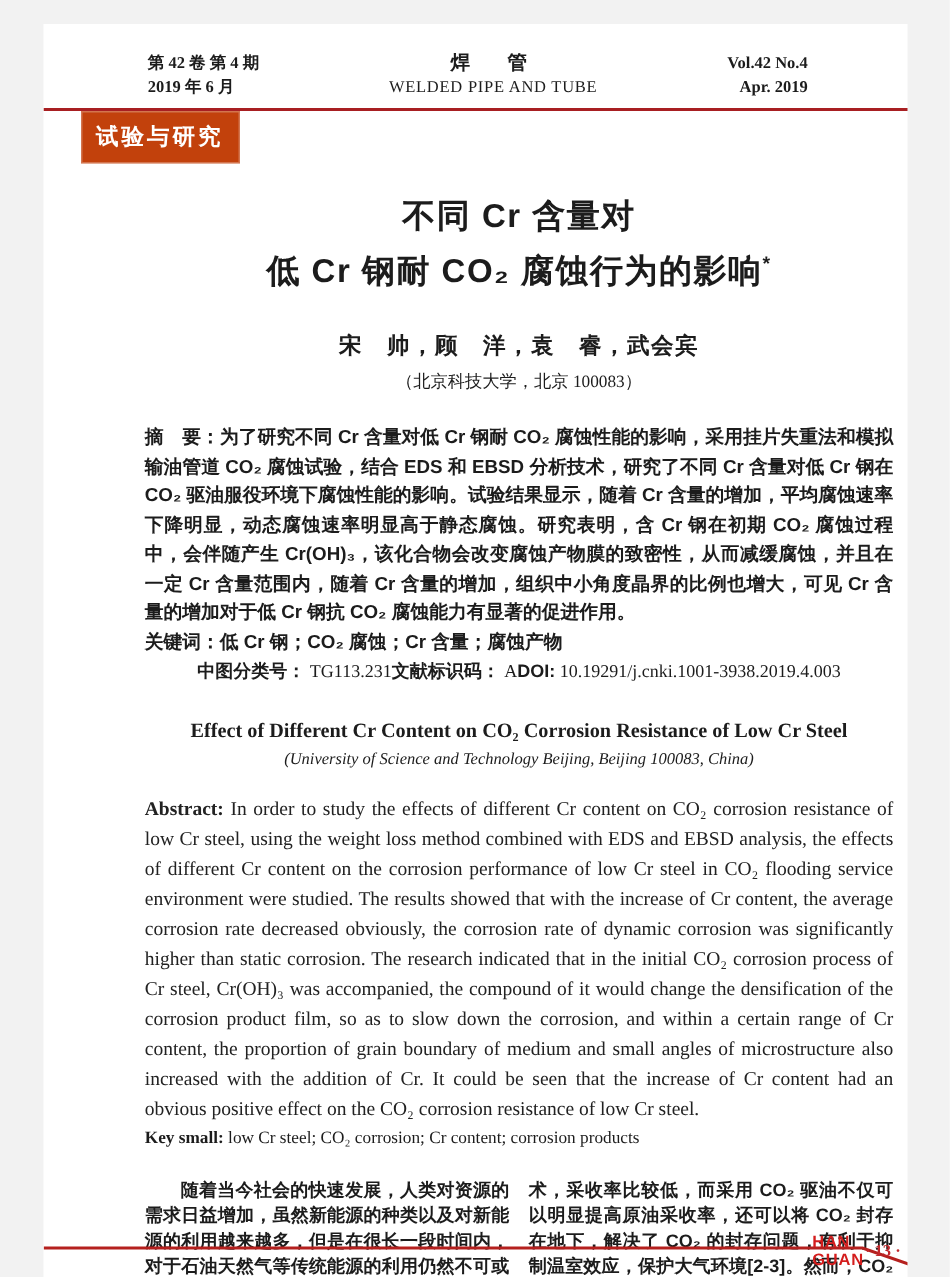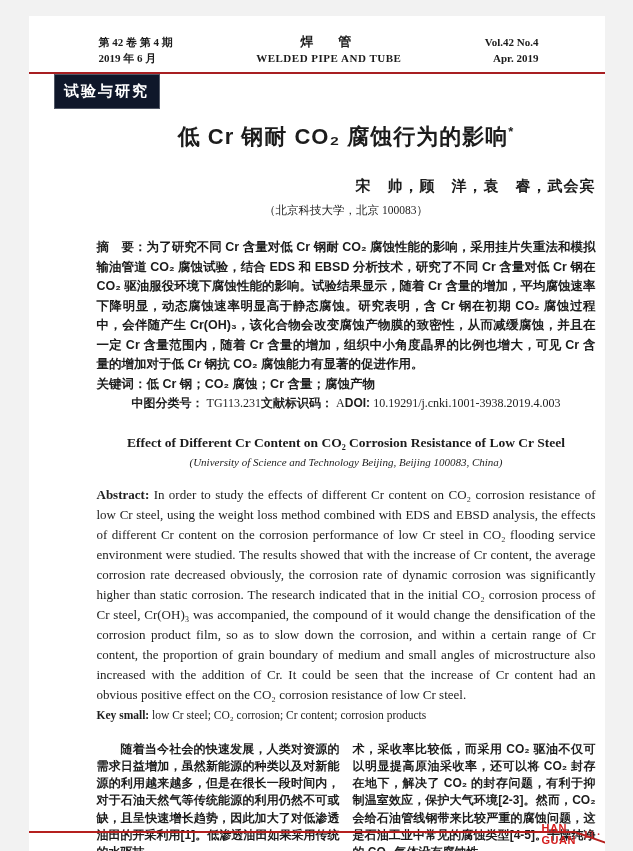--- a/index.html
+++ b/index.html
@@ -8,34 +8,34 @@
     margin:16px auto;overflow:hidden;
     font-family:"Liberation Serif","DejaVu Serif",serif;color:#1c1c1c;
   }
   
   .header{position:absolute;top:18px;left:70px;right:66px;display:flex;justify-content:space-between;align-items:flex-start;}
   .hdr-col{font-size:11px;font-weight:bold;line-height:16px;}
   .hdr-left{text-align:left;}
   .hdr-center{text-align:center;}
   .hdr-right{text-align:right;}
   .journal-cn{font-size:13px;font-weight:bold;letter-spacing:6px;font-family:"Liberation Sans","DejaVu Sans",sans-serif;}
-  .journal-en{font-size:11px;font-weight:bold;letter-spacing:0.5px;}
+  .journal-en{font-size:11px;font-weight:normal;letter-spacing:0.5px;}
   .top-rule{position:absolute;top:56px;left:0;width:633px;height:2px;background:#a81f22;}
   .badge{
     position:absolute;top:58px;left:25px;width:106px;height:35px;
-    background:#0f172a;color:#ffffff;display:flex;align-items:center;justify-content:center;
+    background:#c2410c;color:#ffffff;display:flex;align-items:center;justify-content:center;
     font-family:"Liberation Sans","DejaVu Sans",sans-serif;font-weight:bold;font-size:15px;letter-spacing:2px;
     box-shadow:inset 0 0 0 1px rgba(255,255,255,0.28);
   }
   
   .main{position:absolute;top:100px;left:68px;width:499px;}
   .title-line{font-family:"Liberation Sans","DejaVu Sans",sans-serif;text-align:center;font-size:22px;font-weight:bold;line-height:32px;letter-spacing:1px;}
   .title-line.first{margin-top:12px;}
   .title-star{font-size:13px;vertical-align:super;}
-  .authors-cn{margin-top:24px;text-align:right;font-family:"Liberation Sans","DejaVu Sans",sans-serif;font-size:15px;font-weight:bold;letter-spacing:1px;}
+  .authors-cn{margin-top:24px;text-align:center;font-family:"Liberation Sans","DejaVu Sans",sans-serif;font-size:15px;font-weight:bold;letter-spacing:1px;}
   .affil-cn{margin-top:7px;text-align:center;font-size:11.5px;}
   .abstract-cn{margin-top:20px;font-family:"Liberation Sans","DejaVu Sans",sans-serif;font-size:12.5px;line-height:19.5px;text-align:justify;font-weight:600;}
   .abstract-cn b{font-weight:bold;}
   .kw-cn{font-family:"Liberation Sans","DejaVu Sans",sans-serif;font-size:12.5px;line-height:19.5px;font-weight:600;}
   .meta-row{display:flex;justify-content:center;font-size:12px;line-height:19.5px;}
   .meta-item b{font-family:"Liberation Sans","DejaVu Sans",sans-serif;font-weight:bold;}
   .eng-title{margin-top:20px;text-align:center;font-size:13.5px;font-weight:bold;line-height:18px;}
   .eng-authors{margin-top:15px;text-align:center;font-size:12.5px;}
   .eng-affil{margin-top:4px;text-align:center;font-size:11px;font-style:italic;}
   .eng-abstract{margin-top:17px;font-size:13px;line-height:20px;text-align:justify;color:#222;}
@@ -71,20 +71,21 @@
     </div>
     <div class="hdr-col hdr-right">
       <div>Vol.42 No.4</div>
       <div>Apr. 2019</div>
     </div>
   </div>
   <div class="top-rule"></div>
   <div class="badge">试验与研究</div>
 
   <div class="main">
+    <div class="title-line first">不同 Cr 含量对</div>
     <div class="title-line"><span>低 Cr 钢耐 CO₂ 腐蚀行为的影响</span><sup class="title-star">*</sup></div>
 
     <div class="authors-cn">宋　帅，顾　洋，袁　睿，武会宾</div>
     <div class="affil-cn">（北京科技大学，北京 100083）</div>
 
     <div class="abstract-cn"><b>摘　要：</b><span>为了研究不同 Cr 含量对低 Cr 钢耐 CO₂ 腐蚀性能的影响，采用挂片失重法和模拟输油管道 CO₂ 腐蚀试验，结合 EDS 和 EBSD 分析技术，研究了不同 Cr 含量对低 Cr 钢在 CO₂ 驱油服役环境下腐蚀性能的影响。试验结果显示，随着 Cr 含量的增加，平均腐蚀速率下降明显，动态腐蚀速率明显高于静态腐蚀。研究表明，含 Cr 钢在初期 CO₂ 腐蚀过程中，会伴随产生 Cr(OH)₃，该化合物会改变腐蚀产物膜的致密性，从而减缓腐蚀，并且在一定 Cr 含量范围内，随着 Cr 含量的增加，组织中小角度晶界的比例也增大，可见 Cr 含量的增加对于低 Cr 钢抗 CO₂ 腐蚀能力有显著的促进作用。</span></div>
     <div class="kw-cn"><b>关键词：</b><span>低 Cr 钢；CO₂ 腐蚀；Cr 含量；腐蚀产物</span></div>
 
     <div class="meta-row">
       <span class="meta-item"><b>中图分类号：</b> <span>TG113.231</span></span>

